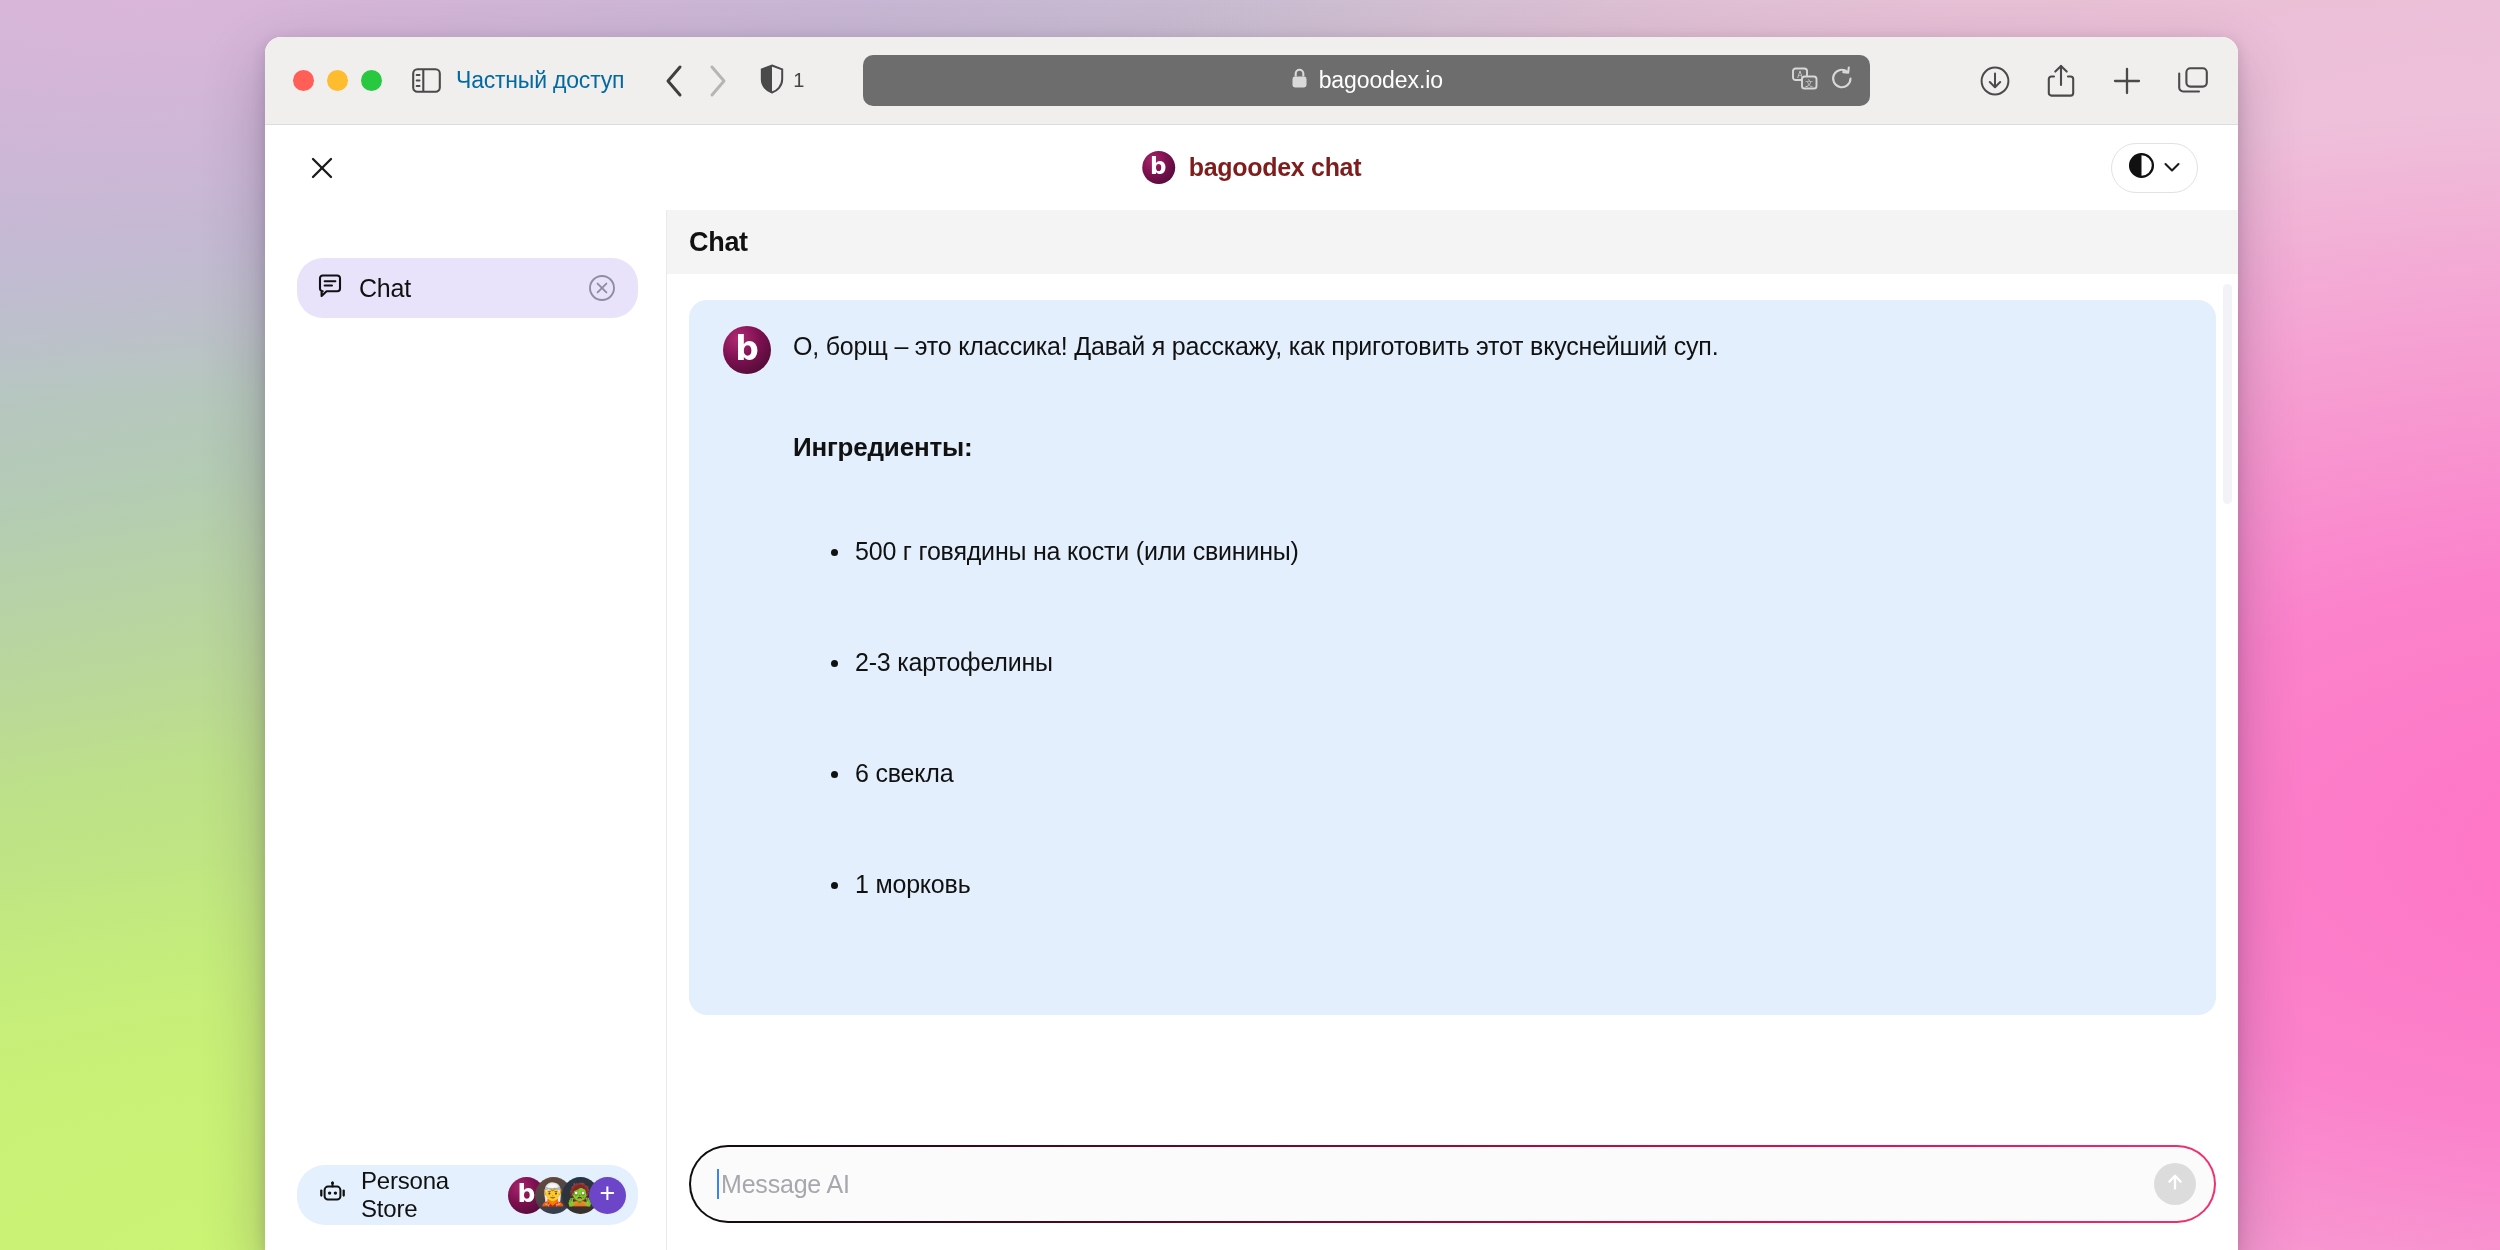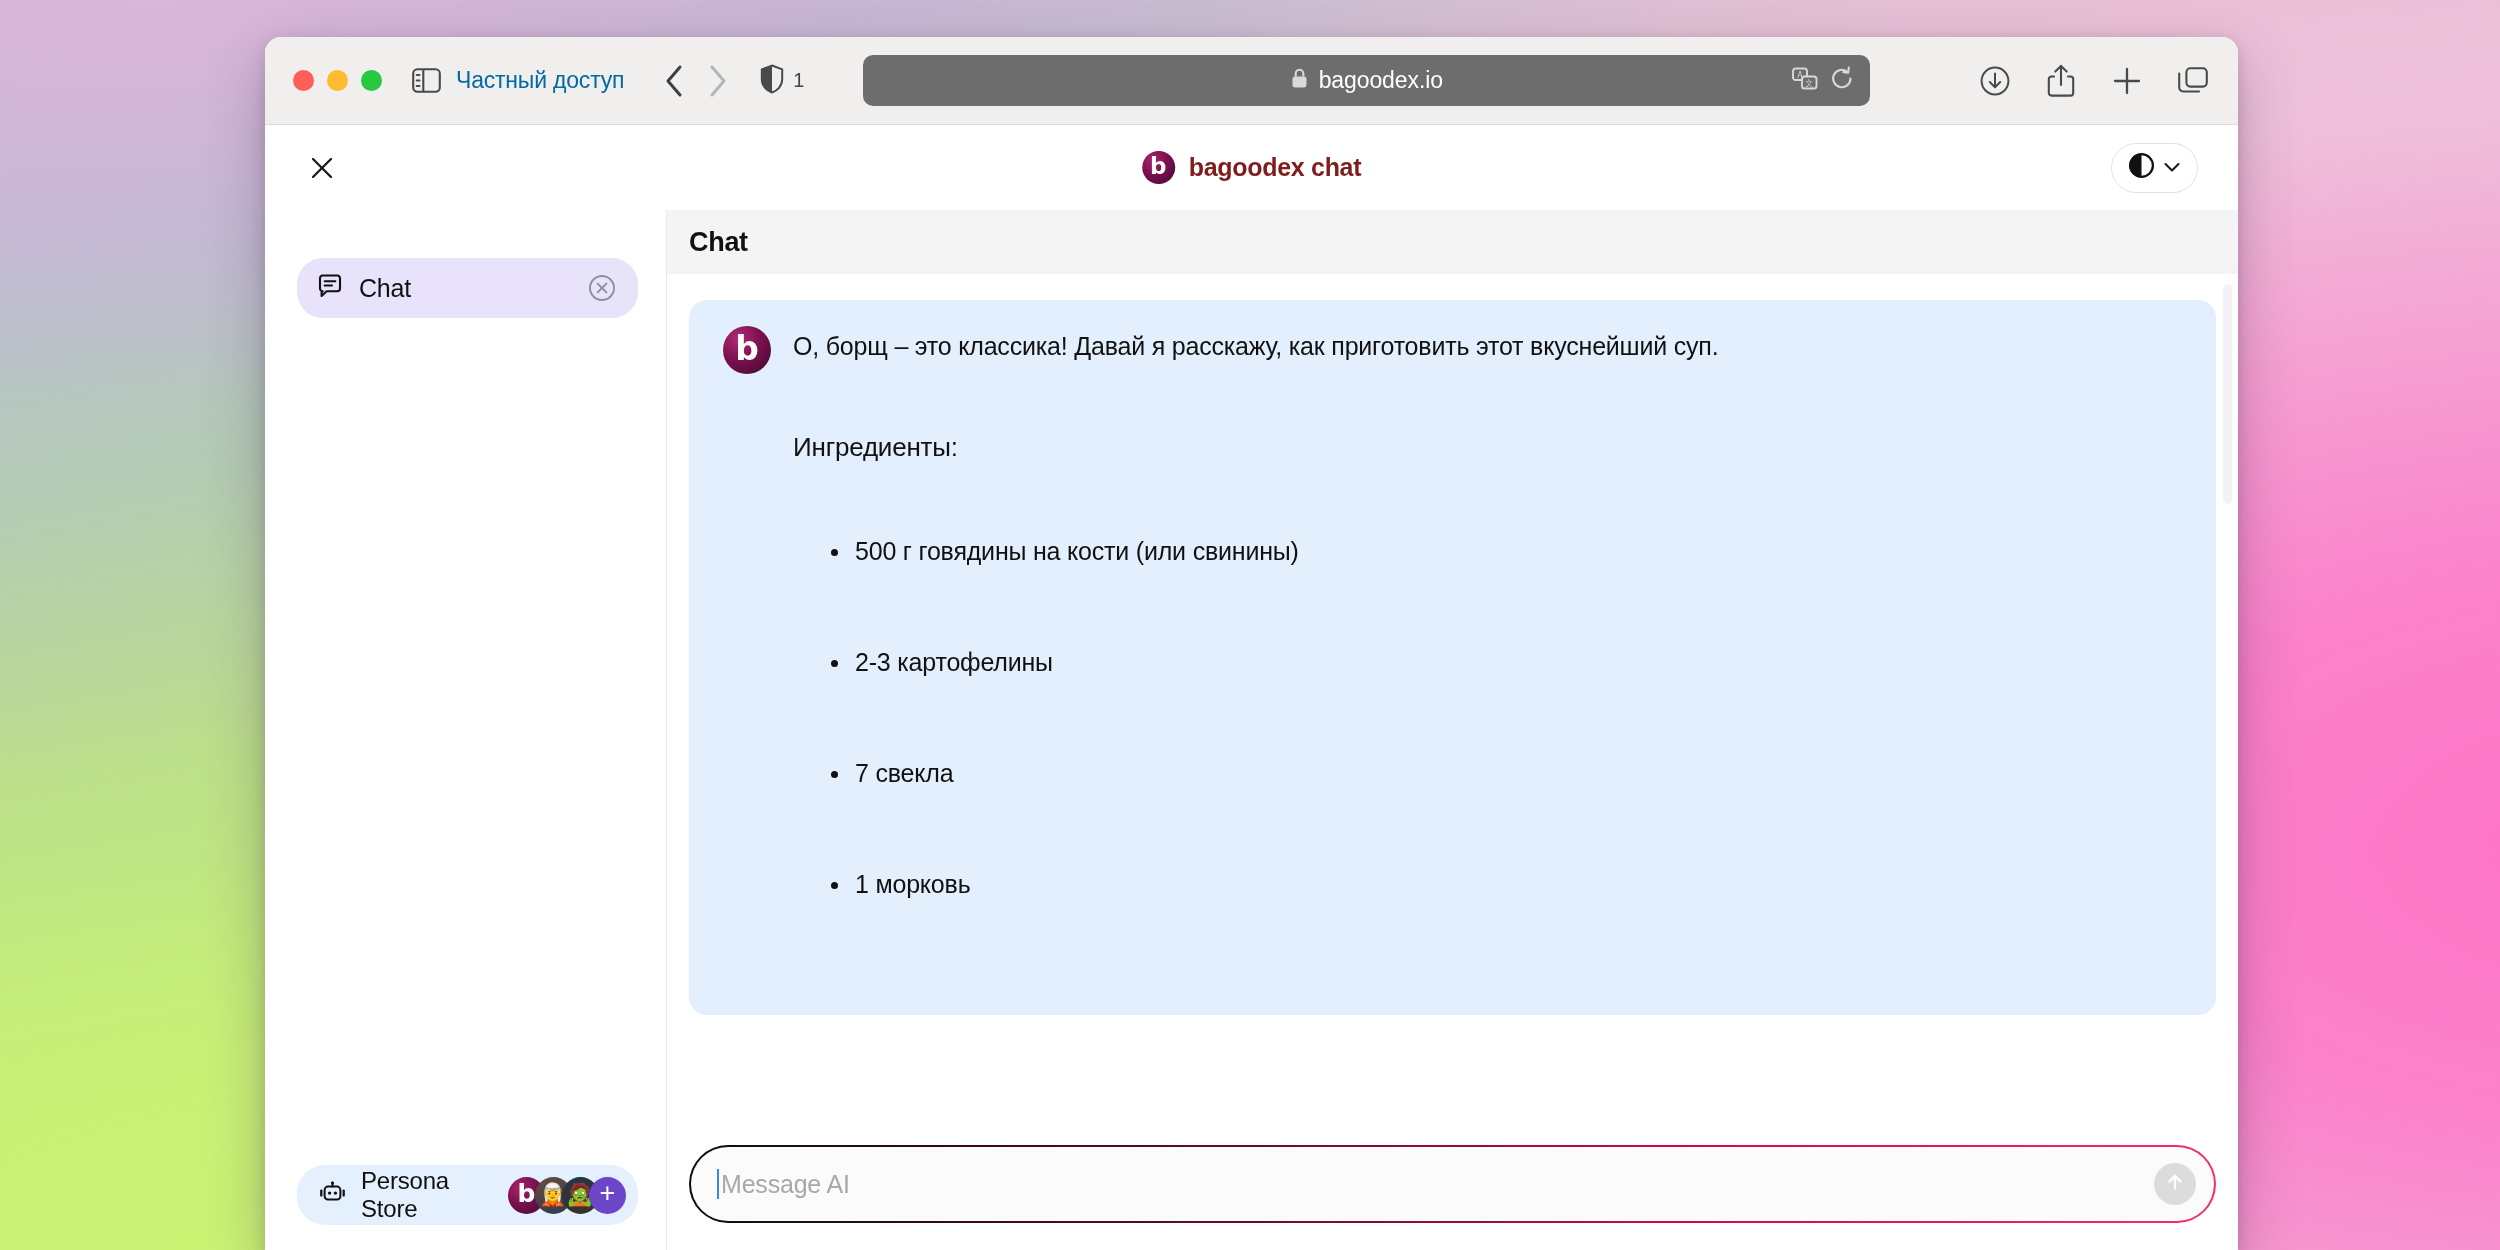--- a/index.html
+++ b/index.html
@@ -240,21 +240,21 @@
   .assist-avatar {
     width: 48px; height: 48px; border-radius: 50%;
     background: radial-gradient(circle at 32% 26%, #b12a74 0%, #7c1050 45%, #3d0a2d 100%);
     display: flex; align-items: center; justify-content: center;
     color: #fff; font-size: 33px; font-weight: bold; line-height: 1;
     font-family: "DejaVu Sans", sans-serif; padding-bottom: 3px;
     flex: 0 0 auto; margin-top: -4px;
   }
   .assist-body { flex: 1; min-width: 0; }
   .assist-intro { font-size: 25px; color: #111; letter-spacing: -0.2px; line-height: 1.35; }
-  .assist-heading { font-size: 26px; font-weight: normal; color: #111; margin-top: 68px; letter-spacing: -0.2px; }
+  .assist-heading { font-size: 26px; font-weight: bold; color: #111; margin-top: 68px; letter-spacing: -0.2px; }
   .ing-list { list-style: none; margin-top: 74px; }
   .ing-list li {
     font-size: 25px; color: #111; letter-spacing: -0.2px;
     padding-left: 62px; position: relative;
     margin-bottom: 82px;
   }
   .ing-list li::before {
     content: "";
     position: absolute; left: 38px; top: 12px;
     width: 7px; height: 7px; border-radius: 50%; background: #111;
@@ -503,21 +503,21 @@
 
 
           <div class="msg-assistant">
             <span class="assist-avatar">b</span>
             <div class="assist-body">
               <div class="assist-intro">О, борщ – это классика! Давай я расскажу, как приготовить этот вкуснейший суп.</div>
               <div class="assist-heading">Ингредиенты:</div>
               <ul class="ing-list">
                 <li>500 г говядины на кости (или свинины)</li>
                 <li>2-3 картофелины</li>
-                <li>7 свекла</li>
+                <li>6 свекла</li>
                 <li>1 морковь</li>
               </ul>
             </div>
           </div>
 
           <div id="scrollbar-track">
             <div id="scrollbar-thumb"></div>
           </div>
         </div>
 

